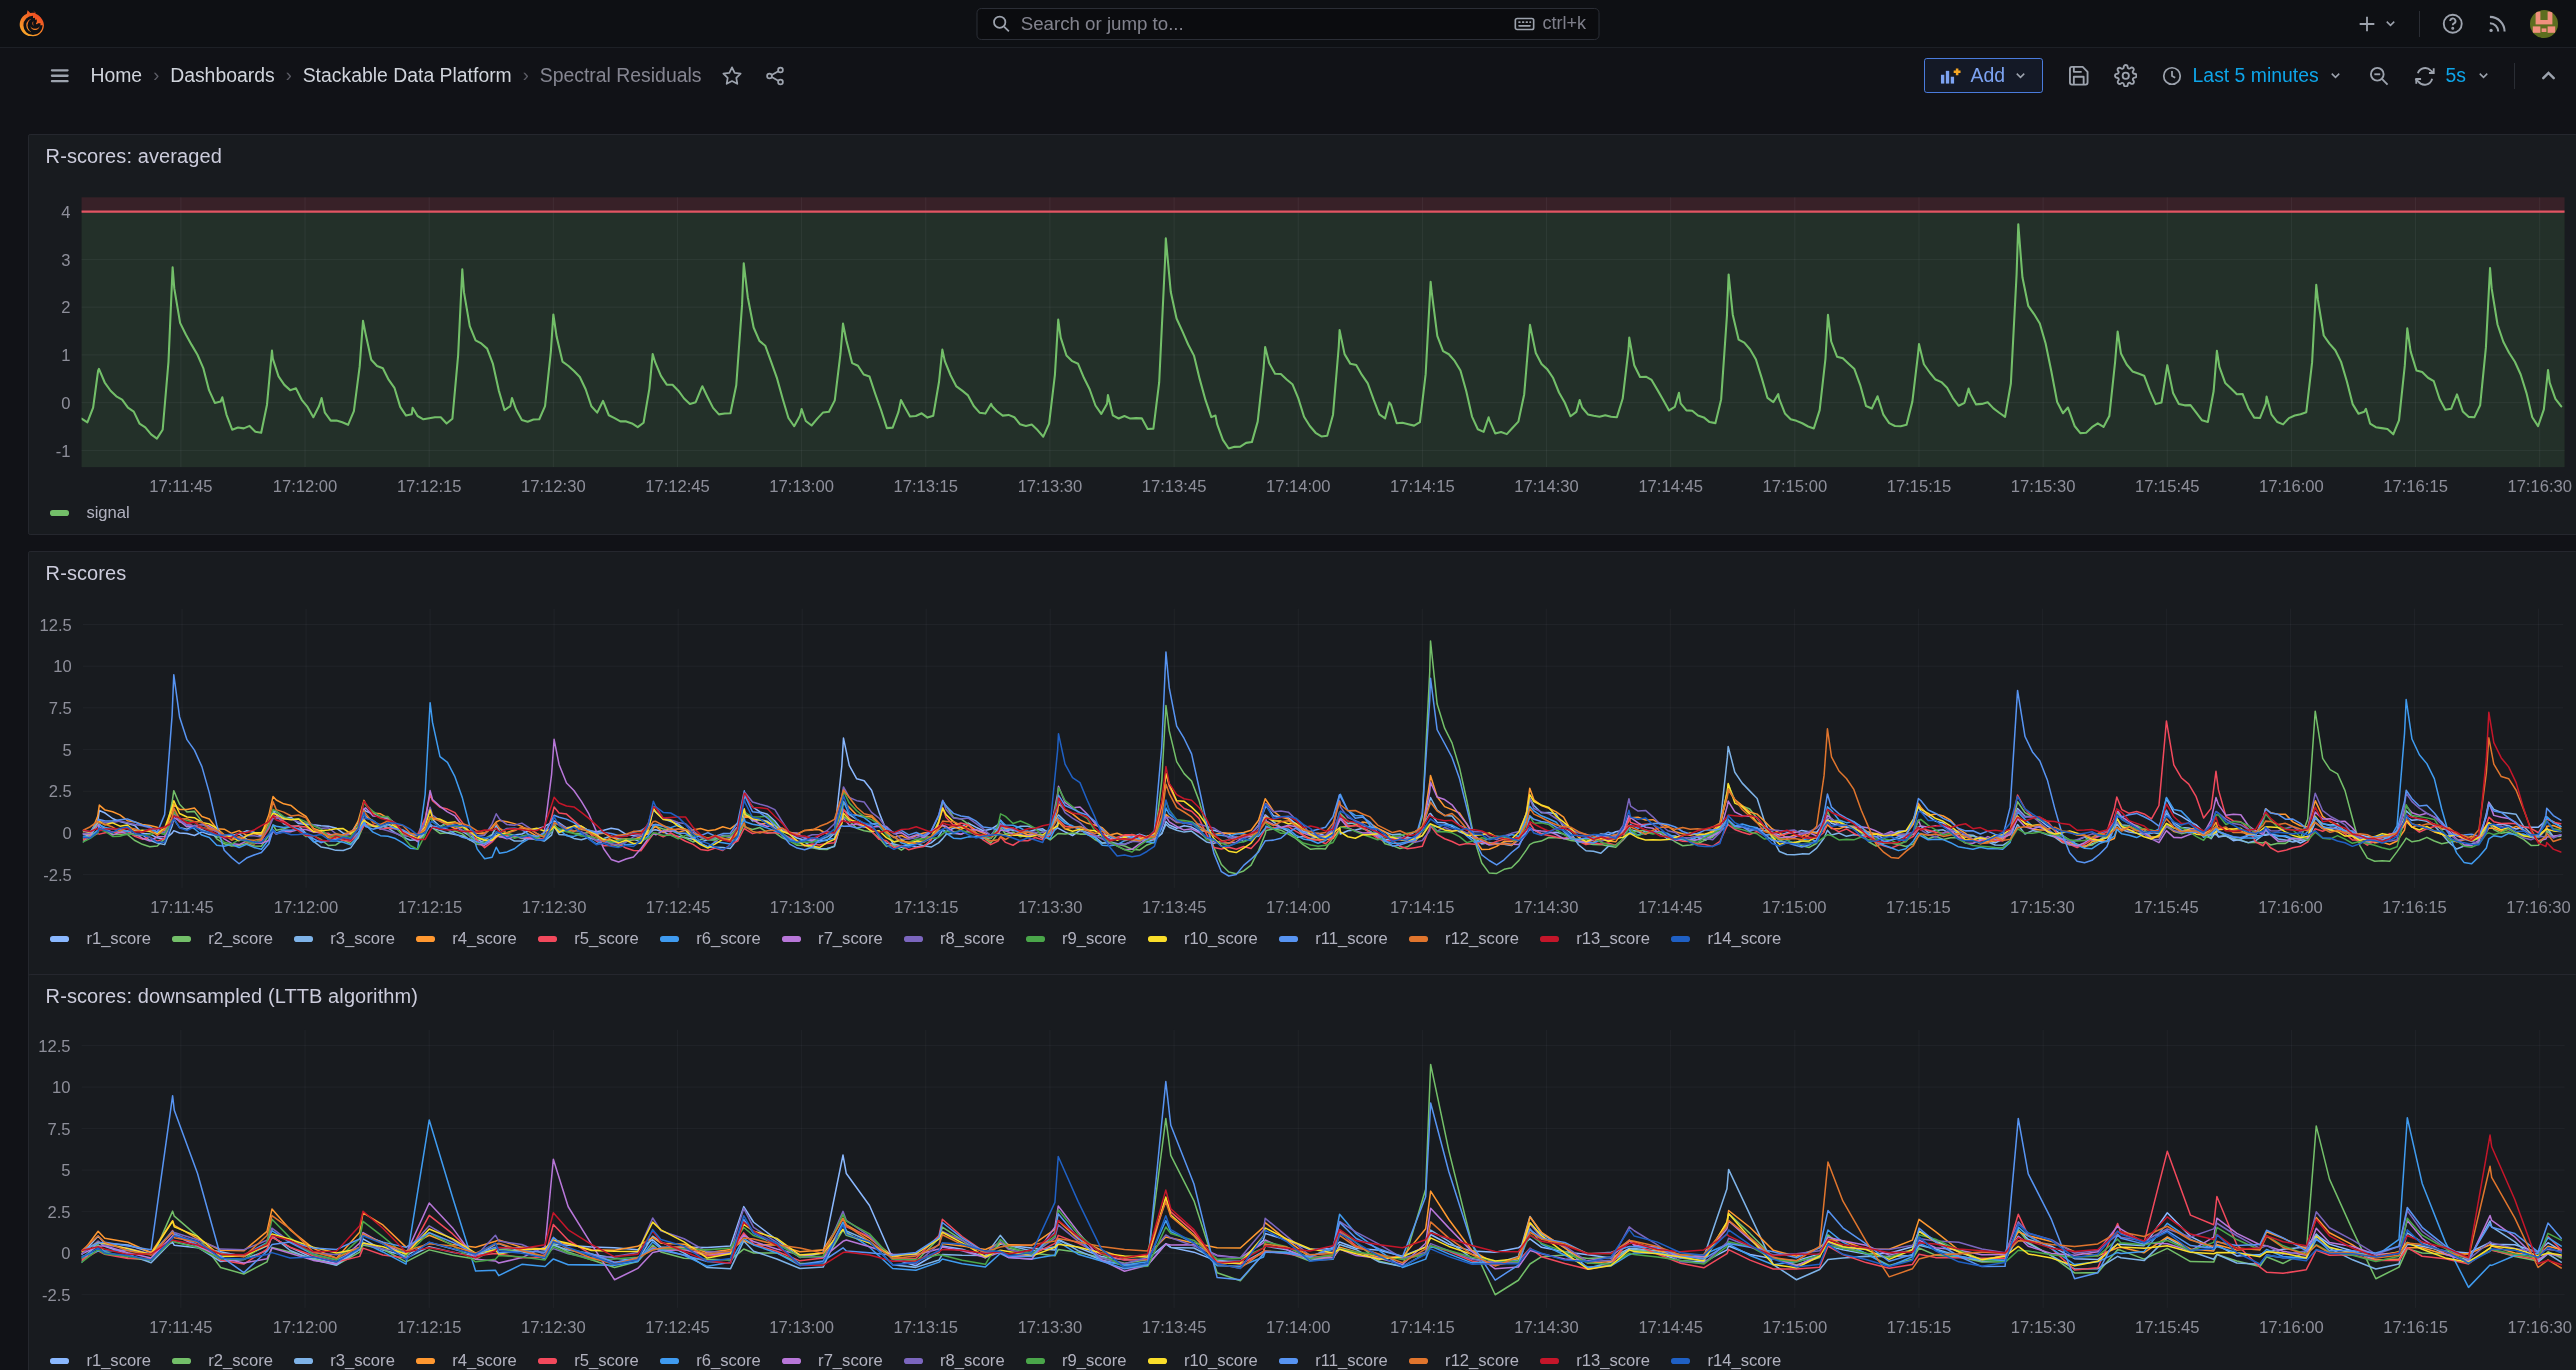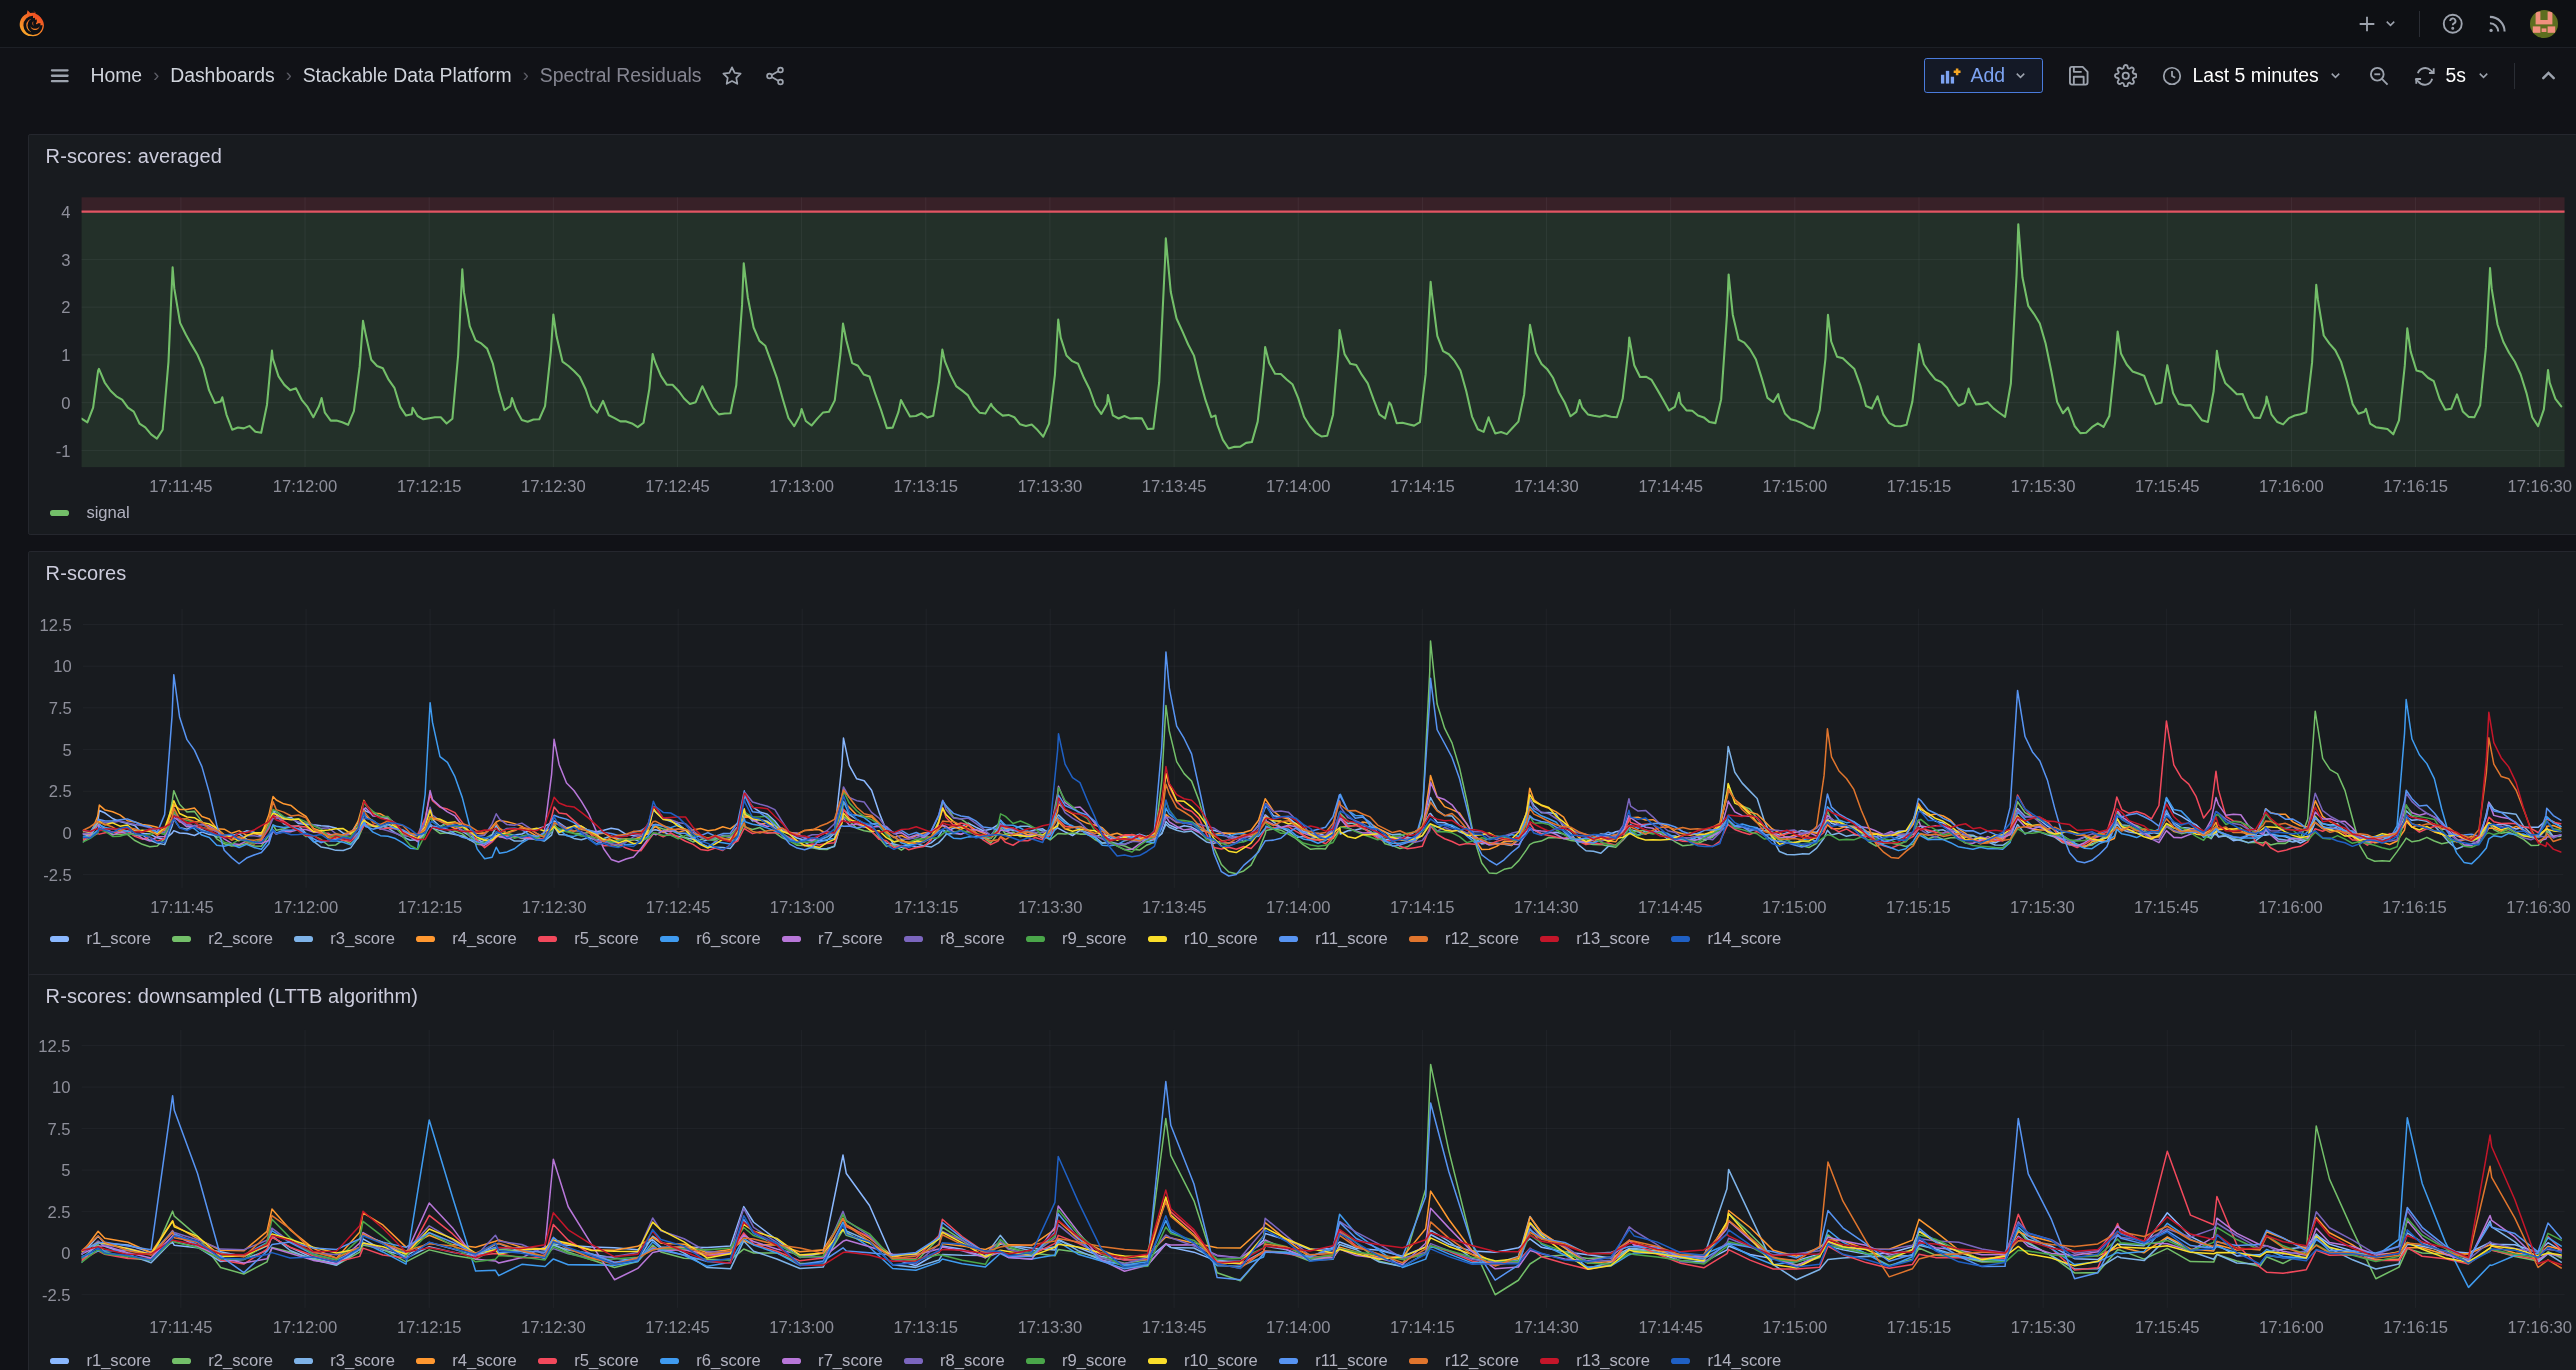--- a/index.html
+++ b/index.html
@@ -41,21 +41,21 @@
   .crumb { color:#D0D4DC; cursor:pointer; white-space:nowrap; }
   .crumb.current { color:rgba(204,204,220,0.62); cursor:default; }
   .crumb-sep { color:rgba(204,204,220,0.4); font-size:18px; }
   .bc-actions { display:flex; align-items:center; gap:21px; margin-left:19.4px; }
   .subnav-right { position:absolute; right:16.6px; display:flex; align-items:center; gap:23.5px; }
   .add-btn {
     display:flex; align-items:center; gap:8.3px; height:35px; padding:0 14px;
     border:0.7px solid #4a7bdc; border-radius:2.8px; background:rgba(61,113,217,0.08);
     color:#7DA3F2; font-size:19.4px; font-weight:500; cursor:pointer;
   }
-  .picker { display:flex; align-items:center; gap:9.7px; font-size:19.4px; color:#ffffff; cursor:pointer; }
+  .picker { display:flex; align-items:center; gap:9.7px; font-size:19.4px; color:#0ea5e9; cursor:pointer; }
   .caret { color:#9DA3AE; }
 
   
   .panel {
     position:absolute; left:28px; width:2550px;
     background:#181B1F; border:0.7px solid #25272E; border-radius:2.1px;
   }
   .panel-title {
     position:absolute; left:16.6px; top:9.7px; font-size:20px; font-weight:500;
     color:#CCCCDC; cursor:pointer; letter-spacing:0.1px;
@@ -79,20 +79,38 @@
               <stop offset="1" stop-color="#F04E23"></stop>
           </linearGradient>
         </defs>
         <path d="M22 2 L26 7 A17 17 0 1 1 13 7 L14 2 L18 6 A17 17 0 0 1 26 6 Z" fill="url(#gflame)"></path>
         <circle cx="22" cy="24" r="16" fill="url(#gflame)"></circle>
         <path d="M22 12 a12 12 0 1 0 12 12 a9 9 0 1 1 -9 -9 a6 6 0 1 0 6 6 a3.4 3.4 0 1 1 -3.4 -3.4" fill="none" stroke="#0e1014" stroke-width="4.2"></path>
       </svg>
     </span>
   </div>
 
+  <div class="searchbox">
+    <span class="icon">
+      <svg width="21" height="21" viewBox="0 0 24 24" fill="none" stroke="currentColor" stroke-width="2">
+          <circle cx="10.5" cy="10.5" r="6.5"></circle>
+          <line x1="15.5" y1="15.5" x2="21" y2="21"></line>
+        </svg>
+    </span>
+    <span class="placeholder">Search or jump to...</span>
+    <span class="shortcut">
+      <span class="icon">
+        <svg width="22" height="22" viewBox="0 0 24 24" fill="none" stroke="currentColor" stroke-width="1.8">
+            <rect x="2" y="6" width="20" height="12" rx="2"></rect>
+            <path d="M6 10h1M10 10h1M14 10h1M18 10h0.5M6 14h12" stroke-linecap="round"></path>
+          </svg>
+      </span>
+      <span>ctrl+k</span>
+    </span>
+  </div>
 
   <div class="topnav-right">
     <span style="display:flex;align-items:center;gap:5.5px;cursor:pointer;">
       <span class="icon">
         <svg width="22" height="22" viewBox="0 0 24 24" fill="none" stroke="currentColor" stroke-width="2">
             <path d="M12 4v16M4 12h16"></path>
           </svg>
       </span>
       <span class="icon">
         <svg width="15" height="15" viewBox="0 0 24 24" fill="none" stroke="currentColor" stroke-width="2.4">

